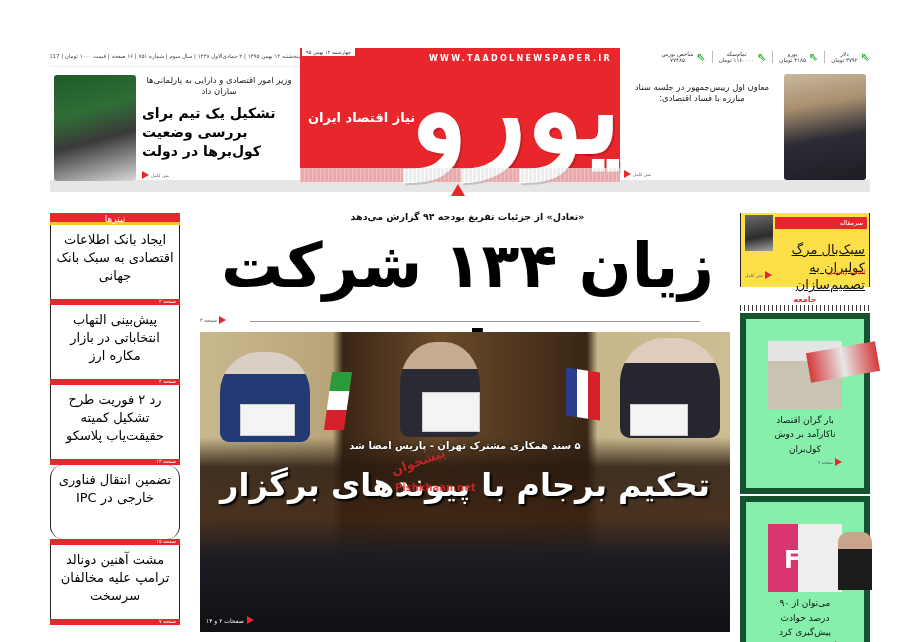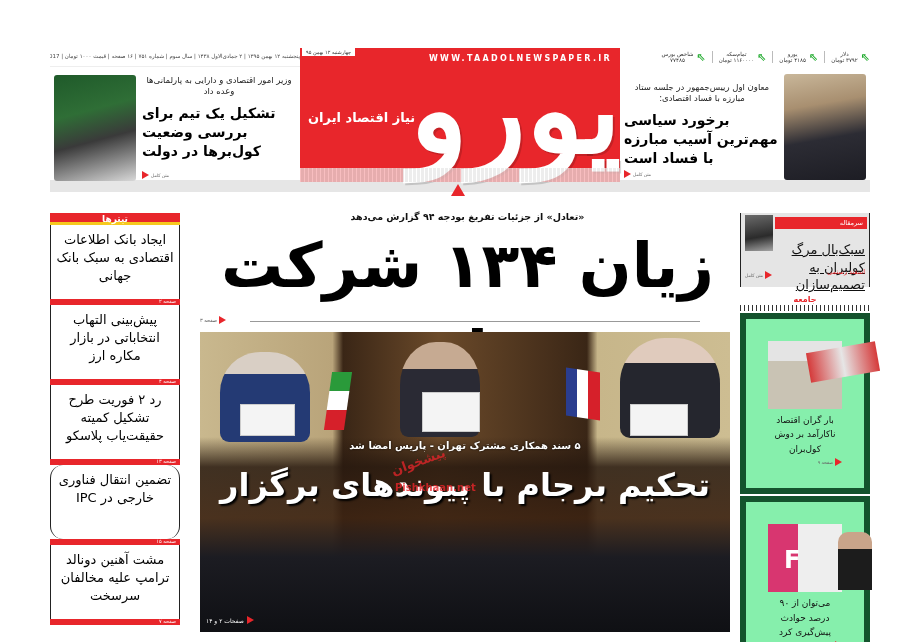--- a/index.html
+++ b/index.html
@@ -31,21 +31,21 @@
   #masthead { left: 300px; top: 48px; width: 320px; height: 134px; background: #e8262b; overflow: visible; }
   #masthead .url { position:absolute; right: 8px; top: 6px; color: #fff; font-size: 8px; letter-spacing: 2.3px; font-weight: bold; }
   #masthead .date { position:absolute; left: 2px; top: 0px; color:#333; font-size:5px; background:#fff; padding:1px 4px; }
   #masthead .slogan { position:absolute; left: 8px; top: 62px; color:#fff; font-size: 13px; font-weight:bold; }
   #masthead .logo { position:absolute; left: 110px; top: 2px; color: #fff; font-size: 120px; font-weight: bold; font-family: "DejaVu Serif", serif; line-height: 1; letter-spacing: -8px; text-shadow: 2px 2px 0 rgba(0,0,0,0.15); }
   #masthead .ruler { position:absolute; left:0; bottom:0; width:100%; height: 14px; background: repeating-linear-gradient(90deg, #fff 0 1px, transparent 1px 4px); opacity: 0.7; background-color: #e6e6e6; }
   #masthead-pointer { left: 451px; top: 184px; width:0; height:0; border-left:7px solid transparent; border-right:7px solid transparent; border-bottom:12px solid #e8262b; }
 
   
   #left-col { left: 50px; top: 213px; width: 130px; height: 420px; }
-  .col-header { background:#e8262b; color:#fff; font-size:9px; font-weight:bold; text-align:center; height:12px; line-height:12px; border-bottom: 3px solid #f6c91e; }
+  .col-header { background:#e8262b; color:#fff; font-size:9px; font-weight:normal; text-align:center; height:12px; line-height:12px; border-bottom: 3px solid #f6c91e; }
   .teaser { border-left:1px solid #222; border-right:1px solid #222; background:#fff; padding: 6px 4px 4px; }
   .teaser .thead { font-size: 13px; line-height: 1.4; text-align: center; color: #000; }
   .teaser .thead.bold { font-weight: normal; }
   .teaser .thead.light { font-weight: normal; }
   .page-tag { height: 6px; background:#e8262b; position: relative; }
   .page-tag span { position:absolute; right: 4px; top: -1px; font-size:5px; color:#fff; }
 
   
   #subhead { left: 200px; top: 211px; width: 535px; font-size: 9.5px; font-weight:bold; text-align:center; color:#111; }
   #headline { left: 200px; top: 222px; width: 535px; height: 88px; font-size: 62px; font-weight: bold; text-align: center; line-height: 88px; color:#000; letter-spacing: -1px; }
@@ -62,21 +62,21 @@
   .flag-ir { position:absolute; width: 20px; height: 58px; background: linear-gradient(180deg,#2a9a3a 0 33%, #fff 33% 66%, #d6202a 66%); transform: skewX(-8deg); }
   .flag-fr { position:absolute; width: 34px; height: 48px; background: linear-gradient(90deg,#2a3d8f 0 33%, #fff 33% 66%, #d6202a 66%); transform: skewY(8deg); }
   #photo-kicker { position:absolute; left: 0; width: 100%; top: 108px; text-align:center; color:#fff; font-size: 10px; font-weight: bold; text-shadow: 0 0 2px #000; }
   #photo-head { position:absolute; left: 0; width: 100%; top: 134px; text-align:center; color:#fff; font-size: 32px; font-weight: bold; text-shadow: 2px 2px 2px #000; }
   #photo-pages { position:absolute; left: 6px; bottom: 8px; color:#fff; font-size: 6px; display:flex; align-items:center; gap:3px; }
   #watermark { position:absolute; left: 190px; top: 122px; color: rgba(232,38,43,0.75); font-size: 13px; font-weight: bold; transform: rotate(-20deg); }
   #watermark-url { position:absolute; left: 195px; top: 150px; color: rgba(232,38,43,0.8); font-size: 10px; font-weight: bold; }
 
   
   #right-col { left: 740px; top: 213px; width: 130px; height: 420px; }
-  .editorial { border-left:1px solid #222; border-right:1px solid #222; height: 74px; position: relative; background:#e5e5e5; }
+  .editorial { border-left:1px solid #222; border-right:1px solid #222; height: 74px; position: relative; background:#fde047; }
   .editorial .thumb { position:absolute; left: 4px; top: 2px; width: 28px; height: 36px; background: linear-gradient(170deg,#6b6b6b,#2b2b2b 60%,#a4a4a4); }
   .editorial .label { position:absolute; left: 34px; top: 4px; right: 2px; height: 12px; background:#e8262b; color:#fff; font-size: 6.5px; text-align:right; padding-right:4px; line-height:12px; }
   .editorial .etitle { position:absolute; right: 4px; top: 28px; width: 90px; font-size: 13px; text-align:right; line-height:1.35;text-decoration:underline; }
   .editorial .author { position:absolute; right: 4px; top: 55px; font-size: 6.5px; color:#e8262b; }
   .editorial .more { position:absolute; left: 4px; top: 58px; }
   .section-rule { height: 16px; margin-top: 8px; position: relative; background: repeating-linear-gradient(90deg, #333 0 1px, transparent 1px 4px) bottom / 100% 6px no-repeat; }
   .section-rule span { position:absolute; left: 50%; transform: translateX(-50%); top: 0; background:#fff; color:#e8262b; font-size: 8px; padding: 0 6px; font-weight: bold; }
   .rstory { border:6px solid #14532d; padding: 22px; background:#86efac; margin-top: 2px; }
   .rstory .rimg { height: 68px; }
   .rimg.porter { background: linear-gradient(180deg,#e4e4e4 0 30%, #c9c3b4 30% 100%), #ccc; position:relative; }
@@ -126,33 +126,32 @@
     </div>
     <span class="arrow">⇖</span>
   </div>
 </div>
 
 <div id="gray-band" class="abs"></div>
 
 <div id="top-left-story" class="abs">
   <div class="photo minister abs" style="left:4px;top:8px;width:82px;height:106px;"></div>
   <div class="abs rtl" style="left:92px;top:8px;width:154px;">
-    <div class="story-kicker">وزیر امور اقتصادی و دارایی به پارلمانی‌ها وعده داد</div>
+    <div class="story-kicker">وزیر امور اقتصادی و دارایی به پارلمانی‌ها سازان داد</div>
     <div class="story-head" style="margin-top:6px;">تشکیل یک تیم برای بررسی وضعیت کول‌برها در دولت</div>
   </div>
   <div class="more-link abs" style="left:92px;top:104px;">
     <span class="tri"></span>
     <span>متن کامل</span>
   </div>
 </div>
 
 <div id="top-right-story" class="abs">
   <div class="abs rtl" style="left:4px;top:16px;width:156px;">
     <div class="story-kicker">معاون اول رییس‌جمهور در جلسه ستاد مبارزه با فساد اقتصادی:</div>
-    <div class="story-head" style="margin-top:6px;">برخورد سیاسی مهم‌ترین آسیب مبارزه با فساد است</div>
   </div>
   <div class="more-link abs" style="left:4px;top:104px;">
     <span class="tri"></span>
     <span>متن کامل</span>
   </div>
   <div class="photo vp abs" style="left:164px;top:8px;width:82px;height:106px;"></div>
 </div>
 
 <div id="masthead" class="abs">
   <div class="date rtl">چهارشنبه ۱۲ بهمن ۹۵</div>

